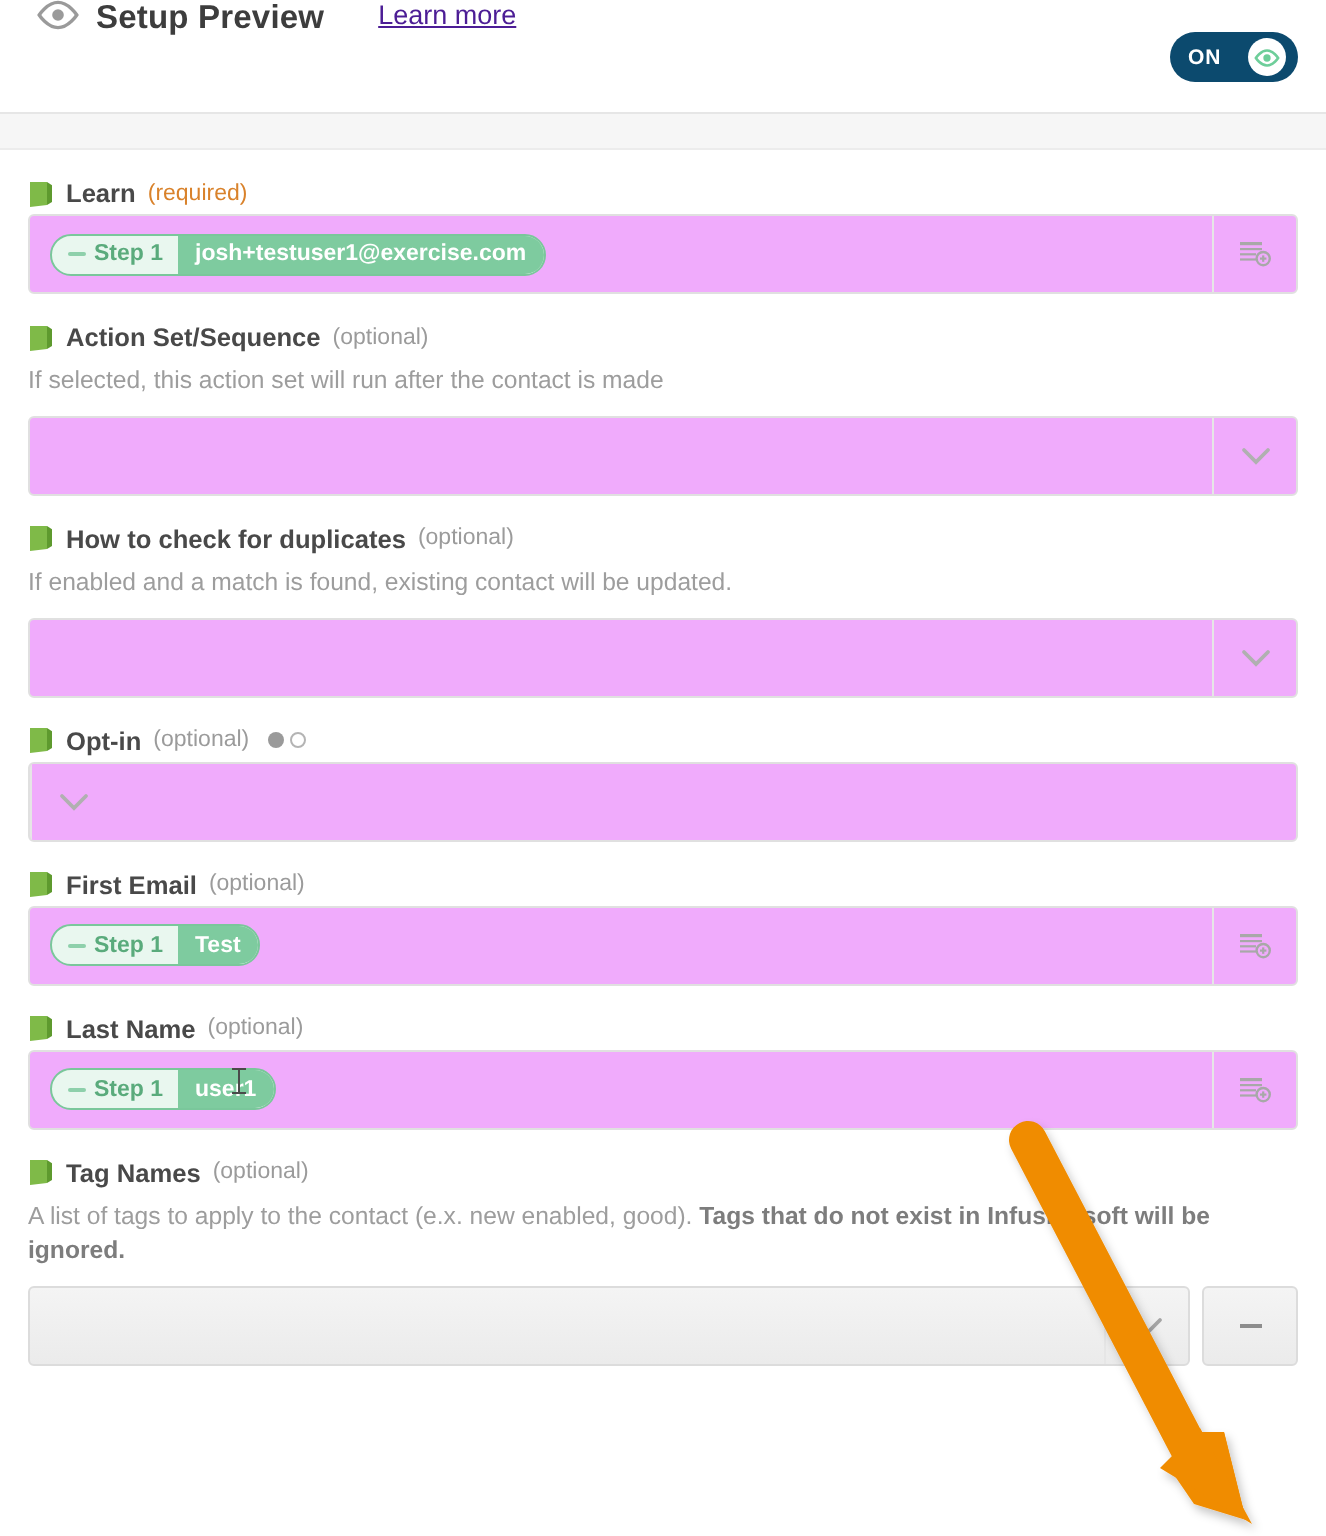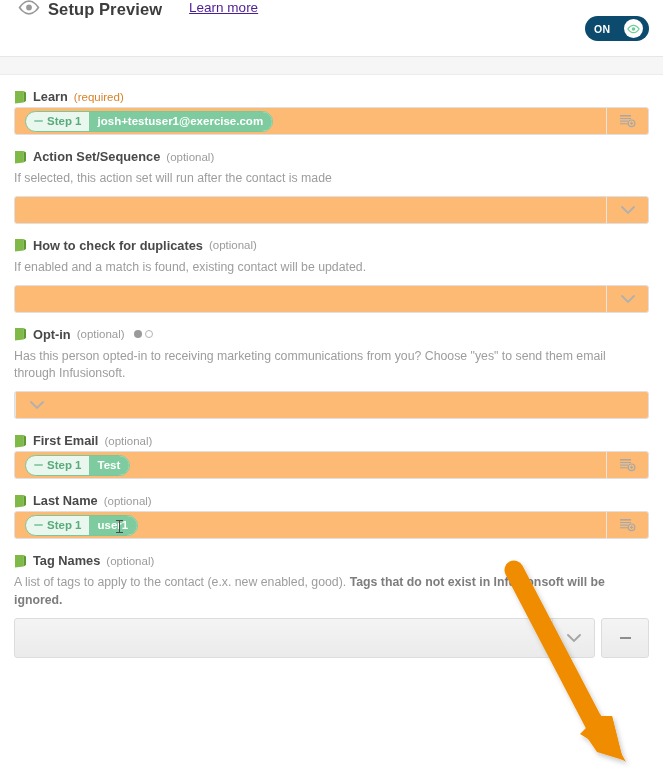--- a/index.html
+++ b/index.html
@@ -79,22 +79,22 @@
     font-size: 12.3px; color: #9d9d9d; line-height: 1.45;
     padding: 3px 0 8px 0; max-width: 620px;
   }
   .field-help b { color: #7d7d7d; font-weight: bold; }
 
   
   .input-shell {
     display: flex; align-items: stretch;
     border: 1px solid #e0e0e0;
     border-radius: 3px;
-    background: #fdba74;
-    height: 28px;
+    background: #f0abfc;
+    height: 40px;
     overflow: hidden;
   }
   .input-area {
     flex: 1 1 auto;
     display: flex; align-items: center;
     padding: 0 10px;
     position: relative;
   }
   .input-text { font-size: 13.5px; color: #4a4a4a; }
   .input-addon {
@@ -301,21 +301,20 @@
             <path d="M9.5 1 L12 2.6 L12 11 L9.5 12.5 Z" fill="#5e9a2e"></path>
           </svg>
         </span>
         <span class="field-name">Opt-in</span>
         <span class="opt-tag">(optional)</span>
         <span class="radio-pair">
           <i class="dot-filled"></i>
           <i class="dot-empty"></i>
         </span>
       </div>
-      <div class="field-help">Has this person opted-in to receiving marketing communications from you? Choose "yes" to send them email through Infusionsoft.</div>
       <div class="input-shell">
         <div class="input-addon">
           <svg width="16" height="10" viewBox="0 0 16 10">
             <path d="M2 2 L8 8 L14 2" fill="none" stroke="#b0b0b0" stroke-width="1.9" stroke-linecap="round"></path>
           </svg>
         </div>
       </div>
     </div>
 
     <div class="field">

